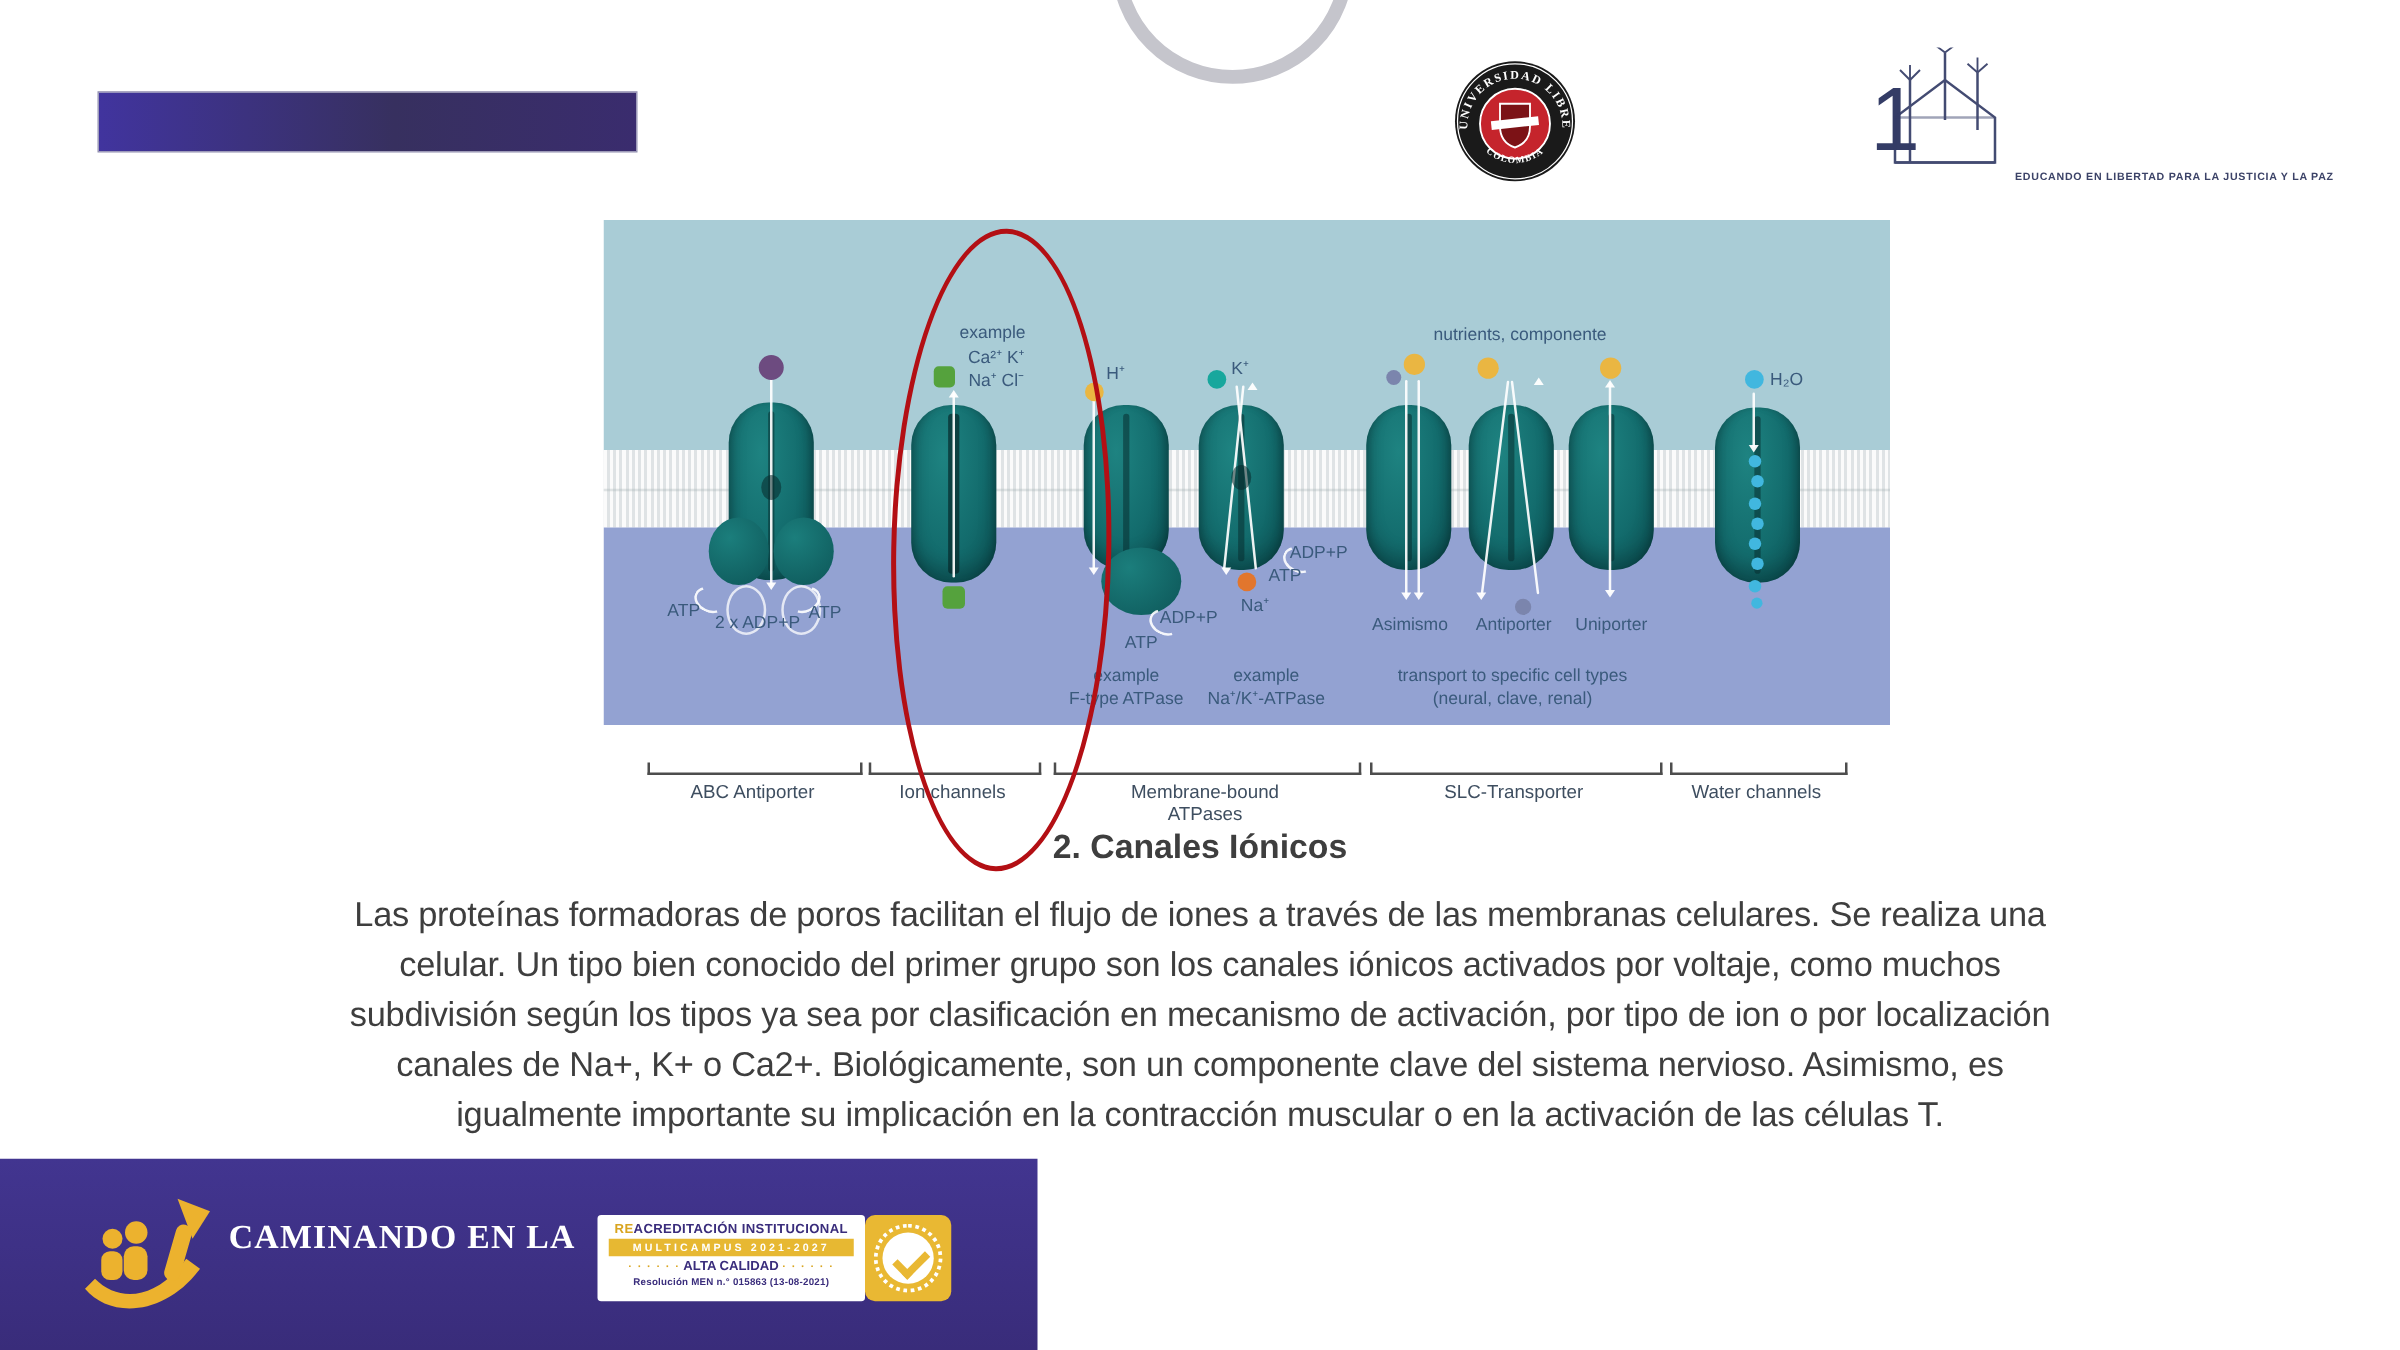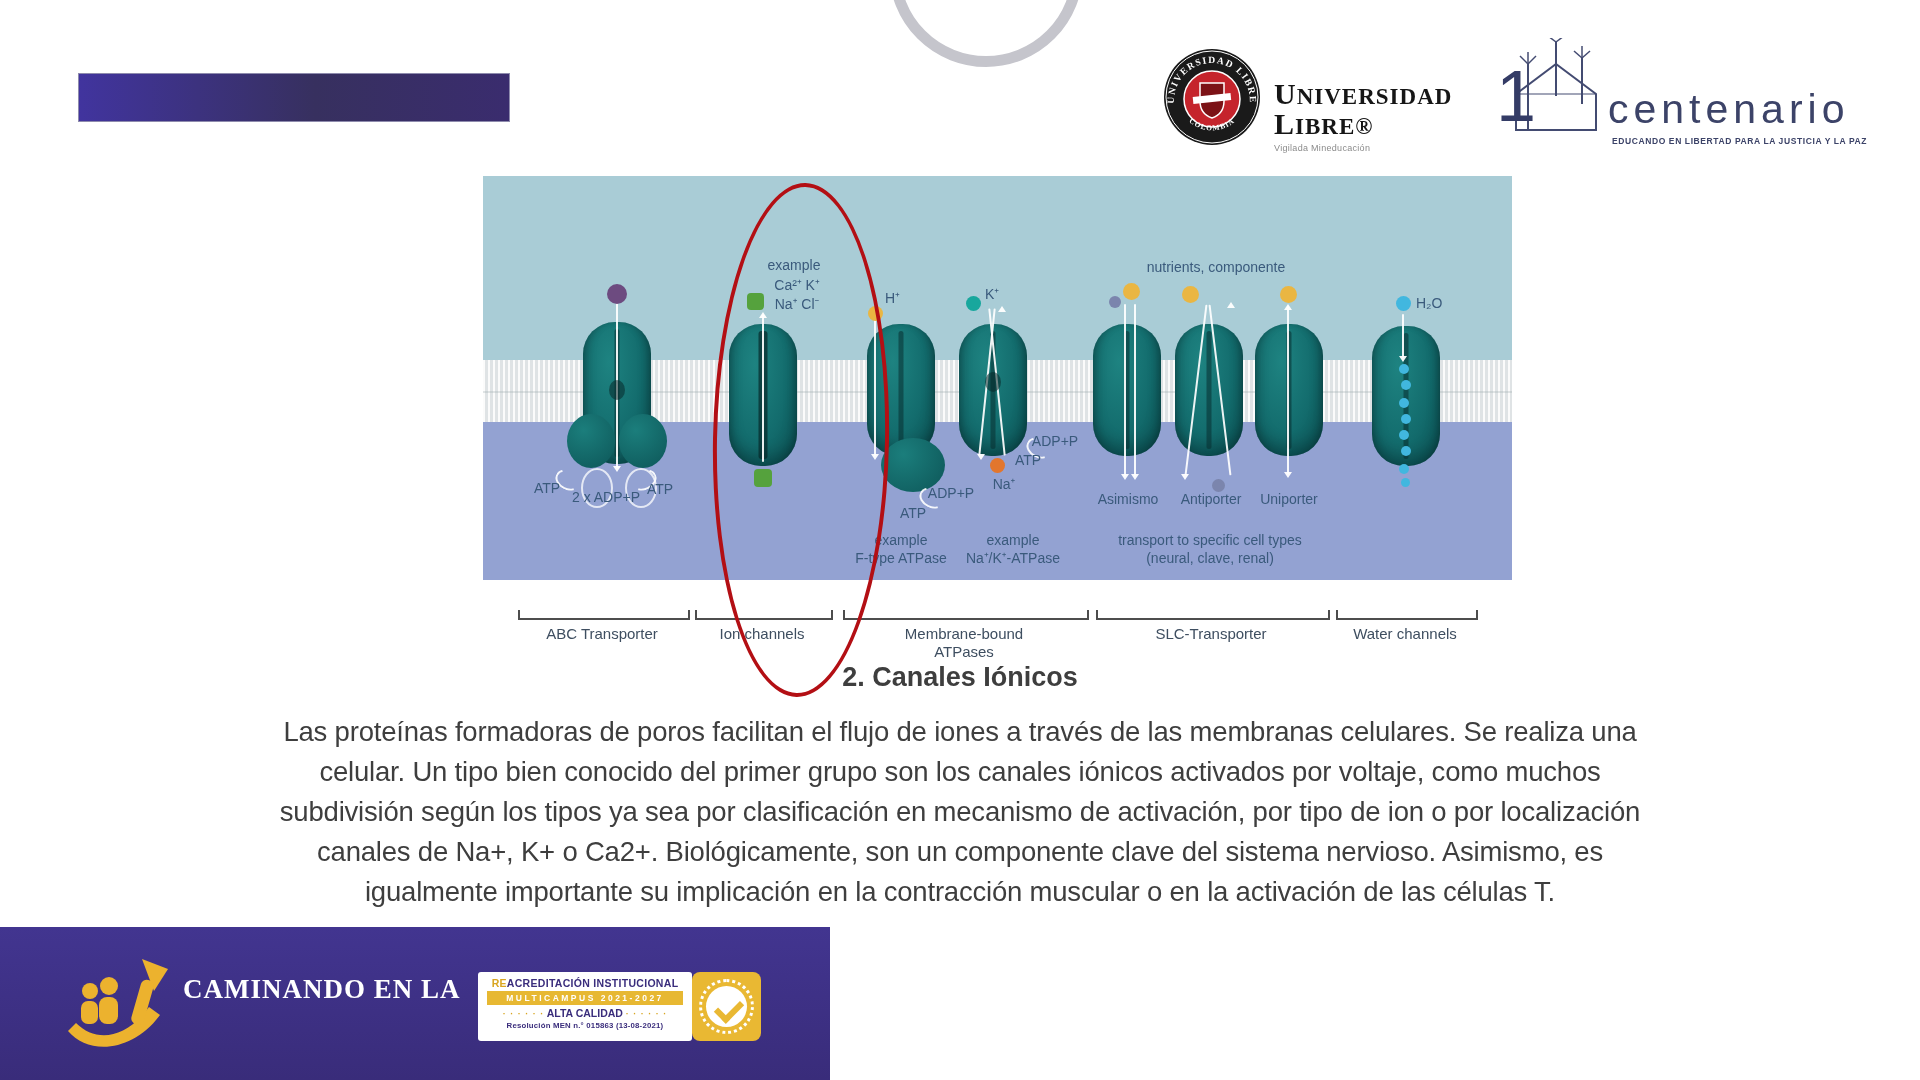--- a/index.html
+++ b/index.html
@@ -114,25 +114,20 @@
       <textPath href="#sealTopPath" startOffset="50%" text-anchor="middle">UNIVERSIDAD LIBRE</textPath>
     </text>
     <circle cx="50" cy="52" r="28" fill="#c5242c" stroke="#ffffff" stroke-width="1.5"></circle>
     <path d="M38 36 h24 v18 q0 13 -12 17 q-12 -4 -12 -17 Z" fill="#7c1216" stroke="#ffffff" stroke-width="1.5"></path>
     <rect x="31" y="48" width="38" height="7" fill="#ffffff" transform="rotate(-6 50 52)"></rect>
     <text fill="#ffffff" font-size="7.5" font-weight="bold" letter-spacing="1" font-family="Liberation Serif,serif">
       <textPath href="#sealBotPath" startOffset="50%" text-anchor="middle">COLOMBIA</textPath>
     </text>
   </svg>
 
-  <div class="ul-wordmark">
-    <div class="wm">UNIVERSIDAD</div>
-    <div class="wm">LIBRE®</div>
-    <div class="vigilada">Vigilada Mineducación</div>
-  </div>
 
   <div class="cent">
     <div class="cent-digit">1</div>
     <svg style="position:absolute;left:18px;top:8px;" width="92" height="96" viewBox="0 0 92 96">
       <g stroke="#343c66" stroke-width="2" fill="none" opacity="0.92">
         <line x1="18" y1="92" x2="18" y2="26"></line>
         <line x1="46" y1="58" x2="46" y2="4"></line>
         <line x1="72" y1="66" x2="72" y2="20"></line>
         <path d="M6 92 L6 56 L46 26 L86 56 L86 92 Z"></path>
         <line x1="6" y1="92" x2="86" y2="92"></line>
@@ -142,21 +137,20 @@
             <line x1="18" y1="26" x2="26" y2="18"></line>
             <line x1="18" y1="26" x2="18" y2="14"></line>
           <line x1="46" y1="4" x2="38" y2="-2"></line>
             <line x1="46" y1="4" x2="54" y2="-2"></line>
           <line x1="72" y1="20" x2="64" y2="13"></line>
             <line x1="72" y1="20" x2="80" y2="13"></line>
             <line x1="72" y1="20" x2="72" y2="8"></line>
         </g>
       </g>
     </svg>
-    <div class="cent-word">centenario</div>
     <div class="cent-tag">EDUCANDO EN LIBERTAD PARA LA JUSTICIA Y LA PAZ</div>
   </div>
 
   <div class="diagram">
     <div class="extracell"></div>
     <div class="membrane"></div>
     <div class="cytoplasm"></div>
 
     <div class="dot" style="left:124px;top:108px;width:20px;height:20px;background:#6d4b80;"></div>
     <div class="aline" style="left:133px;top:126px;height:166px;"></div>
@@ -256,21 +250,21 @@
   </div>
 
   <div class="red-ellipse"></div>
 
   <div class="brk" style="left:518px;top:610px;width:168px;"></div>
   <div class="brk" style="left:695px;top:610px;width:134px;"></div>
   <div class="brk" style="left:843px;top:610px;width:242px;"></div>
   <div class="brk" style="left:1096px;top:610px;width:230px;"></div>
   <div class="brk" style="left:1336px;top:610px;width:138px;"></div>
 
-  <div class="blab" style="left:602px;top:625px;">ABC Transporter</div>
+  <div class="blab" style="left:602px;top:625px;">ABC Antiporter</div>
   <div class="blab" style="left:762px;top:625px;">Ion channels</div>
   <div class="blab" style="left:964px;top:625px;">Membrane-bound</div>
   <div class="blab" style="left:964px;top:643px;">ATPases</div>
   <div class="blab" style="left:1211px;top:625px;">SLC-Transporter</div>
   <div class="blab" style="left:1405px;top:625px;">Water channels</div>
 
   <div class="title">2. Canales Iónicos</div>
   <div class="bodytext">
     <div>Las proteínas formadoras de poros facilitan el flujo de iones a través de las membranas celulares. Se realiza una</div>
     <div>celular. Un tipo bien conocido del primer grupo son los canales iónicos activados por voltaje, como muchos</div>

